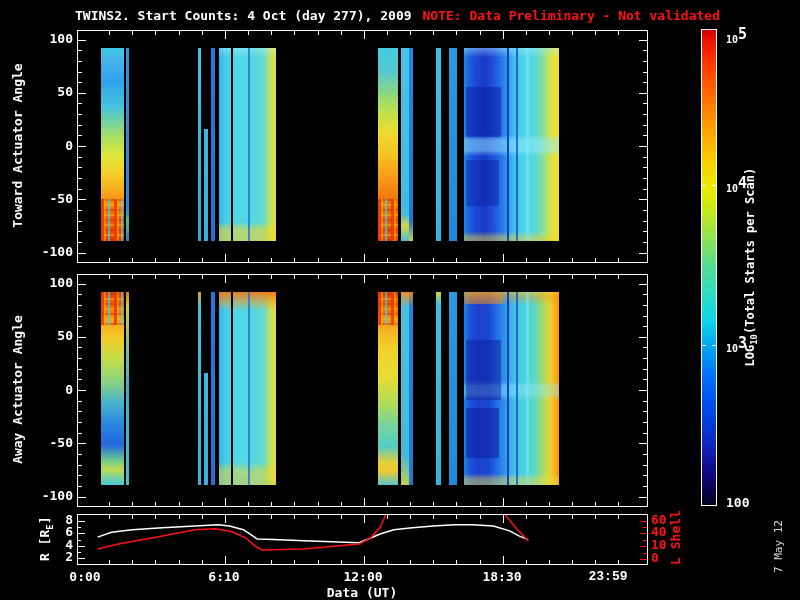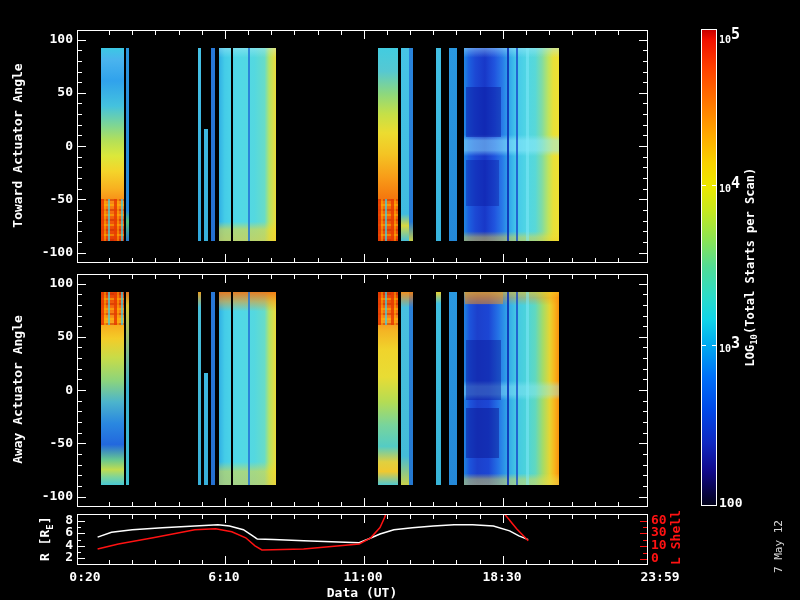--- a/index.html
+++ b/index.html
@@ -20,32 +20,35 @@
   .noise-t{top:0;height:17%;}
   .tick{position:absolute;background:#fff;}
   .tick.red{background:#ff1212;}
   .ylab{position:absolute;left:0;width:73px;text-align:right;font-size:13px;line-height:16px;}
   .ylab.red{color:#ff1212;left:651px;width:60px;text-align:left;}
   .xlab{position:absolute;width:70px;text-align:center;font-size:13px;top:569px;}
   .rot{position:absolute;transform:rotate(-90deg);white-space:nowrap;font-size:13px;text-align:center;}
   #colorbar{position:absolute;left:701px;top:29px;width:16px;height:477px;border:1px solid #fff;box-sizing:border-box;}
   #cbar-inner{position:absolute;left:0;top:0;right:0;bottom:0;}
   #cbar-labels{position:absolute;left:719px;top:29px;width:60px;height:480px;}
-  .cblab{position:absolute;left:0;white-space:nowrap;}
+  .cblab{position:absolute;left:7px;white-space:nowrap;}
   .cblab .base{font-size:10px;}
   .cblab .exp{font-size:15px;vertical-align:4px;}
   .cblab .plain{font-size:13px;}
   sub{font-size:9px;}
   svg{position:absolute;overflow:hidden;}
 </style>
 </head>
 <body>
 
 <div class="screen">
 
+  <div class="title">
+    <span>TWINS2. Start Counts:  4 Oct (day 277), 2009</span><span class="note">NOTE: Data Preliminary - Not validated</span>
+  </div>
 
   <div class="rot" style="left:-68px;top:138px;width:170px;">Toward Actuator Angle</div>
   <div class="rot" style="left:-68px;top:382px;width:170px;">Away Actuator Angle</div>
 
   <div class="panel" id="panel-toward">
       <div class="seg" style="left: 23px; width: 22.5px; top: 17px; height: 193px; background: linear-gradient(rgb(60, 200, 228) 0%, rgb(74, 180, 238) 6%, rgb(48, 162, 236) 17%, rgb(68, 194, 222) 30%, rgb(126, 214, 148) 40%, rgb(180, 224, 88) 48%, rgb(220, 232, 58) 56%, rgb(244, 212, 42) 64%, rgb(248, 176, 32) 73%, rgb(248, 132, 20) 81%, rgb(240, 90, 10) 89%, rgb(228, 60, 4) 100%);">
         <div class="noise-b"></div>
       </div>
       <div class="seg" style="left: 48px; width: 2.5px; top: 17px; height: 193px; background: linear-gradient(rgb(42, 148, 220) 0%, rgb(38, 136, 216) 84%, rgb(80, 192, 128) 90%, rgb(40, 120, 200) 100%);"></div>
       <div class="seg" style="left: 120px; width: 3px; top: 17px; height: 193px; background: linear-gradient(rgb(70, 194, 230) 0%, rgb(48, 168, 220) 100%);"></div>
@@ -350,28 +353,28 @@
       <div class="ylab" style="top: 275px;">100</div>
       <div class="ylab" style="top: 328px;">50</div>
       <div class="ylab" style="top: 382px;">0</div>
       <div class="ylab" style="top: 435px;">-50</div>
       <div class="ylab" style="top: 488px;">-100</div>
       <div class="ylab" style="top: 512px;">8</div>
       <div class="ylab" style="top: 524px;">6</div>
       <div class="ylab" style="top: 537px;">4</div>
       <div class="ylab" style="top: 549px;">2</div>
       <div class="ylab red" style="top: 512px;">60</div>
-      <div class="ylab red" style="top: 524px;">30</div>
+      <div class="ylab red" style="top: 524px;">40</div>
       <div class="ylab red" style="top: 537px;">10</div>
       <div class="ylab red" style="top: 550px;">0</div>
-      <div class="xlab" style="left: 50px;">0:20</div>
+      <div class="xlab" style="left: 50px;">0:00</div>
       <div class="xlab" style="left: 189px;">6:10</div>
-      <div class="xlab" style="left: 328px;">11:00</div>
+      <div class="xlab" style="left: 328px;">12:00</div>
       <div class="xlab" style="left: 467px;">18:30</div>
-      <div class="xlab" style="left: 625px;">23:59</div>
+      <div class="xlab" style="left: 573px; font-family: Liberation Mono, monospace;">23:59</div>
     </div>
 
   <div class="xlab" style="left:302px;width:120px;top:585px;">Data (UT)</div>
 
   <div id="colorbar">
       <div id="cbar-inner" style="background: linear-gradient(rgb(200, 0, 0) 0%, rgb(240, 16, 0) 2%, rgb(255, 64, 0) 8%, rgb(255, 116, 0) 15%, rgb(255, 168, 0) 22%, rgb(248, 210, 0) 28%, rgb(236, 232, 0) 33%, rgb(198, 232, 30) 38%, rgb(140, 228, 82) 44%, rgb(80, 220, 150) 50%, rgb(44, 220, 200) 56%, rgb(16, 212, 232) 61%, rgb(0, 168, 240) 66.5%, rgb(0, 112, 248) 73%, rgb(0, 72, 232) 80%, rgb(16, 40, 192) 87%, rgb(16, 8, 136) 93%, rgb(8, 4, 72) 97%, rgb(2, 2, 26) 100%);">
         <div class="tick" style="left: 0px; top: 155px; width: 4px; height: 1px;"></div>
         <div class="tick" style="right: 0px; top: 155px; width: 4px; height: 1px;"></div>
         <div class="tick" style="left: 0px; top: 315px; width: 4px; height: 1px;"></div>
         <div class="tick" style="right: 0px; top: 315px; width: 4px; height: 1px;"></div>

